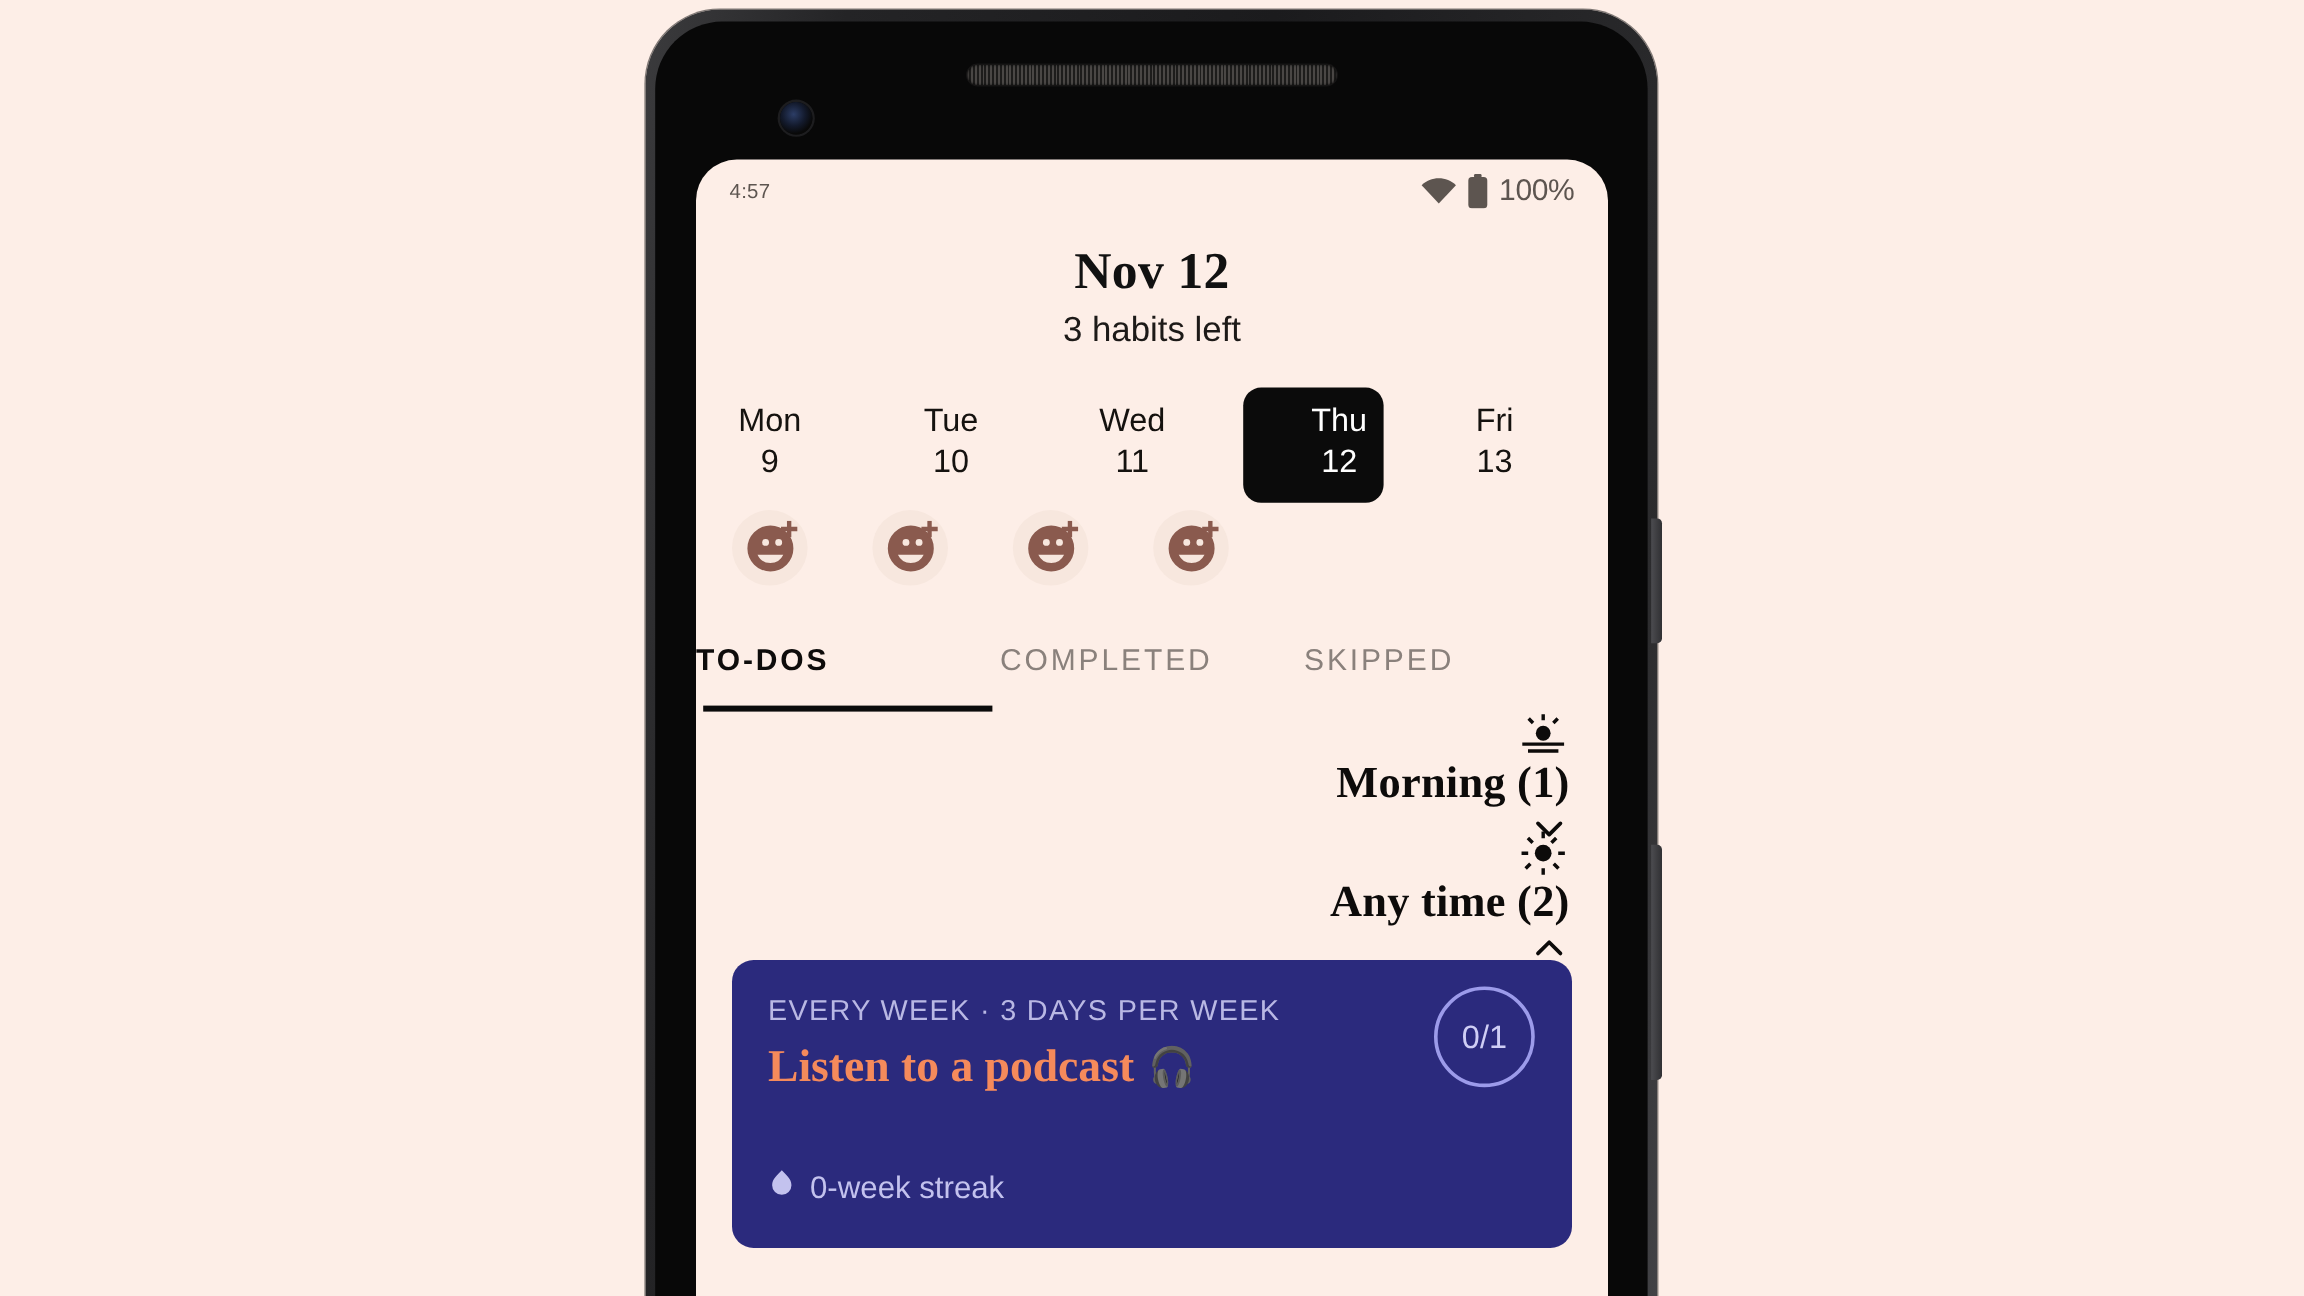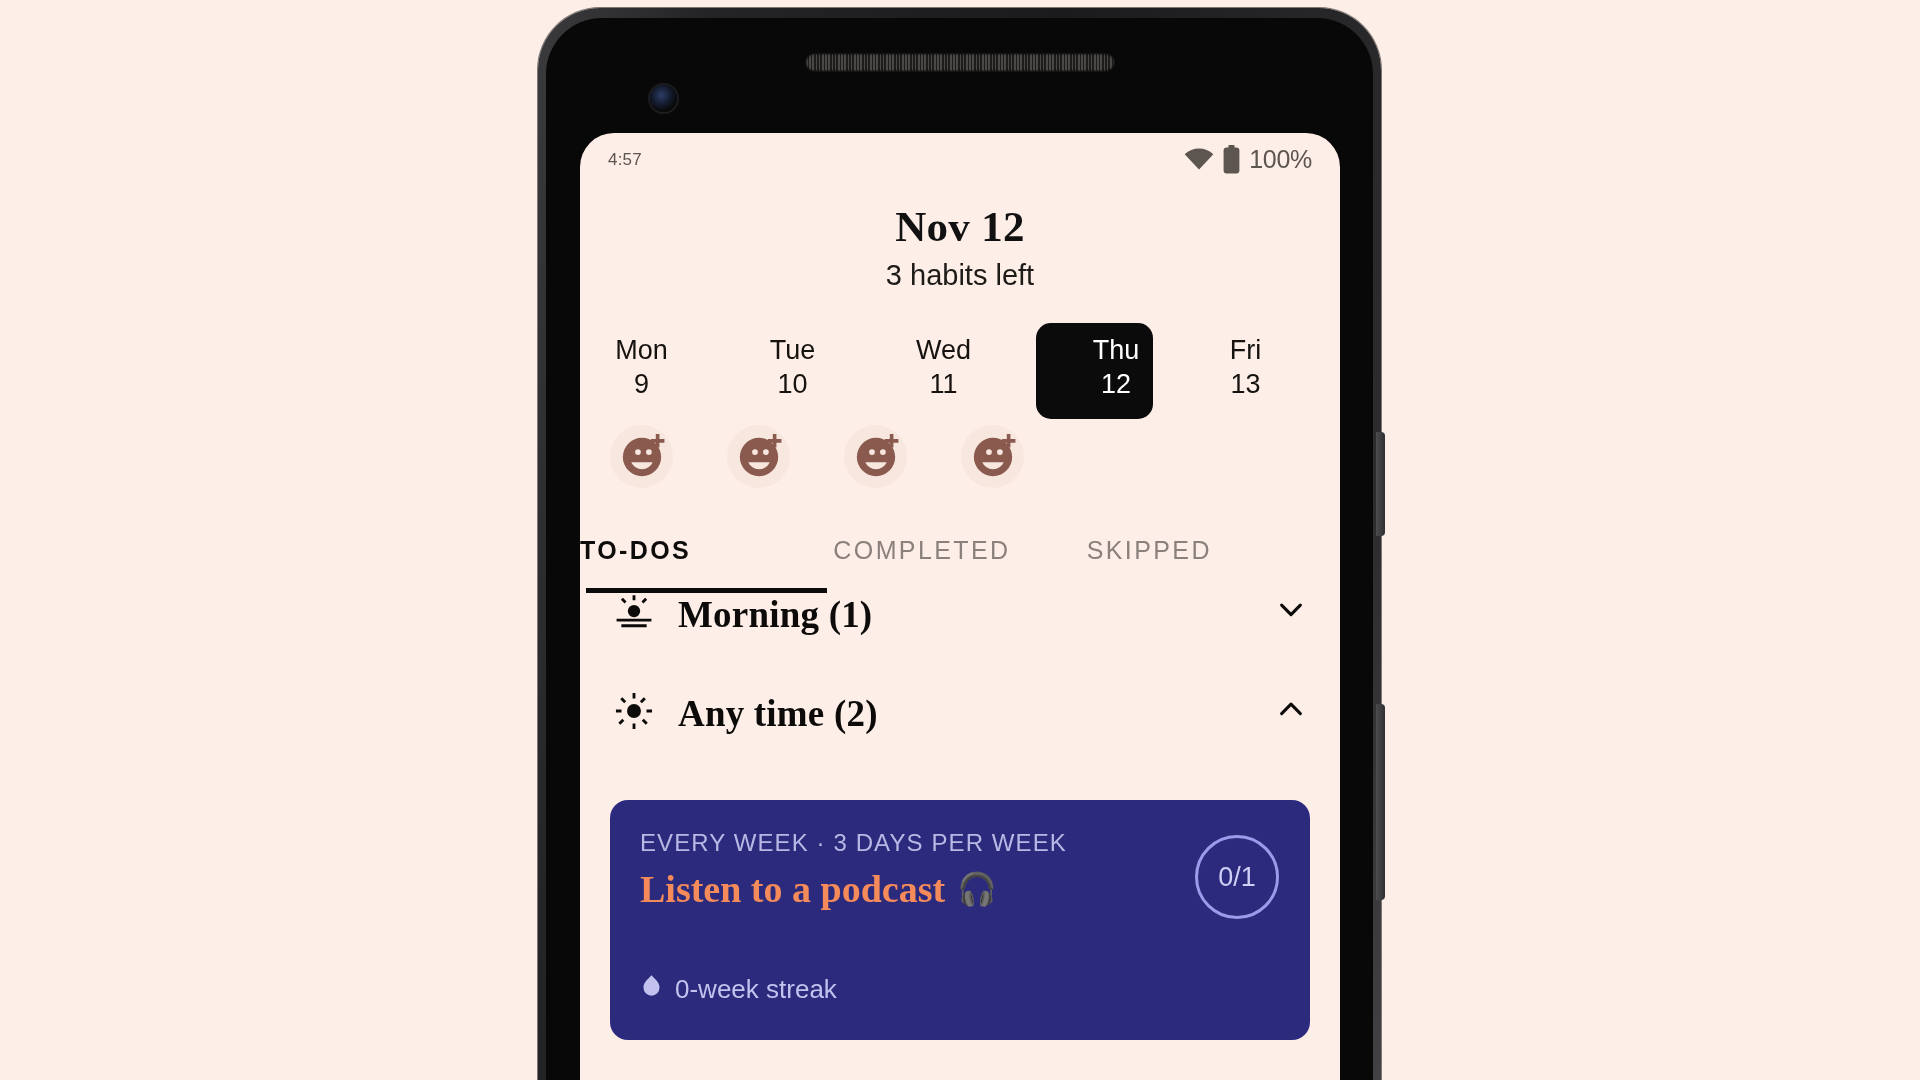--- a/index.html
+++ b/index.html
@@ -152,23 +152,24 @@
   .tab.active{ color:#0e0c0b; font-weight:bold; }
   .tab.active .tab-underline{
     display:block;
     height:5px; background:#0b0b0b;
     margin:23px 6px -23px 6px;
   }
   .tab-underline{ display:none; }
 
   
   .section-row{
-    display:flex; align-items:flex-start;
+    display:flex; align-items:flex-end;
     padding:0 32px;
     height:99px;
+    flex-direction:column;
   }
   .section-icon{ width:44px; display:flex; justify-content:center; }
   .section-title{
     font-family:"Liberation Serif", serif;
     font-weight:bold;
     font-size:37px;
     color:#0d0b0a;
     margin-left:22px;
     letter-spacing:.2px;
   }
@@ -192,21 +193,21 @@
     font-family:"Liberation Serif", serif;
     font-weight:bold;
     font-size:38px;
     color:#F58A5B;
     margin-top:10px;
     display:flex; align-items:center; gap:12px;
   }
   .card-emoji{ font-size:32px; }
   #card-progress{
     position:absolute;
-    right:31px; top:35px;
+    right:31px; top:22px;
     width:84px; height:84px;
     border:3px solid #9C9BEA;
     border-radius:50%;
     display:flex; align-items:center; justify-content:center;
     font-size:27px; color:#CFCEF5;
   }
   .card-streak{
     display:flex; align-items:center; gap:12px;
     margin-top:61px;
     font-size:26px;

